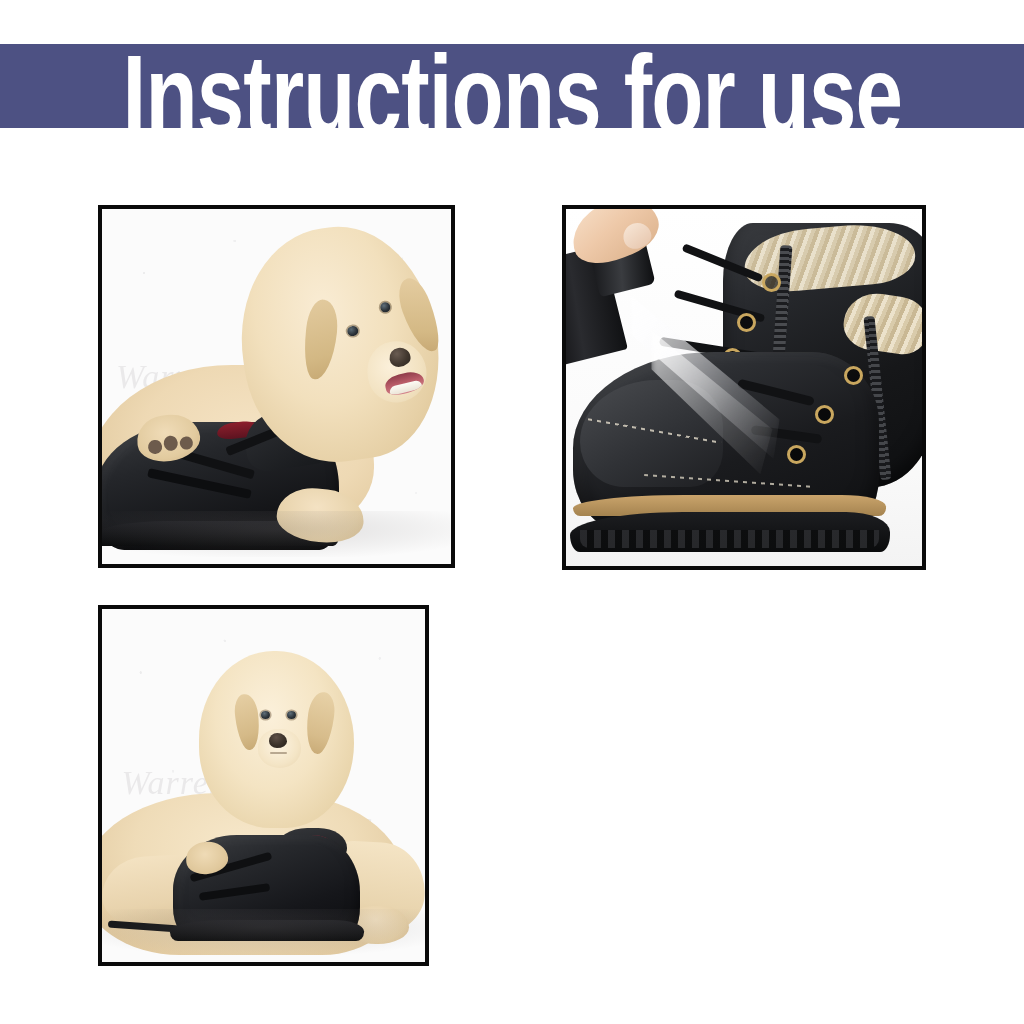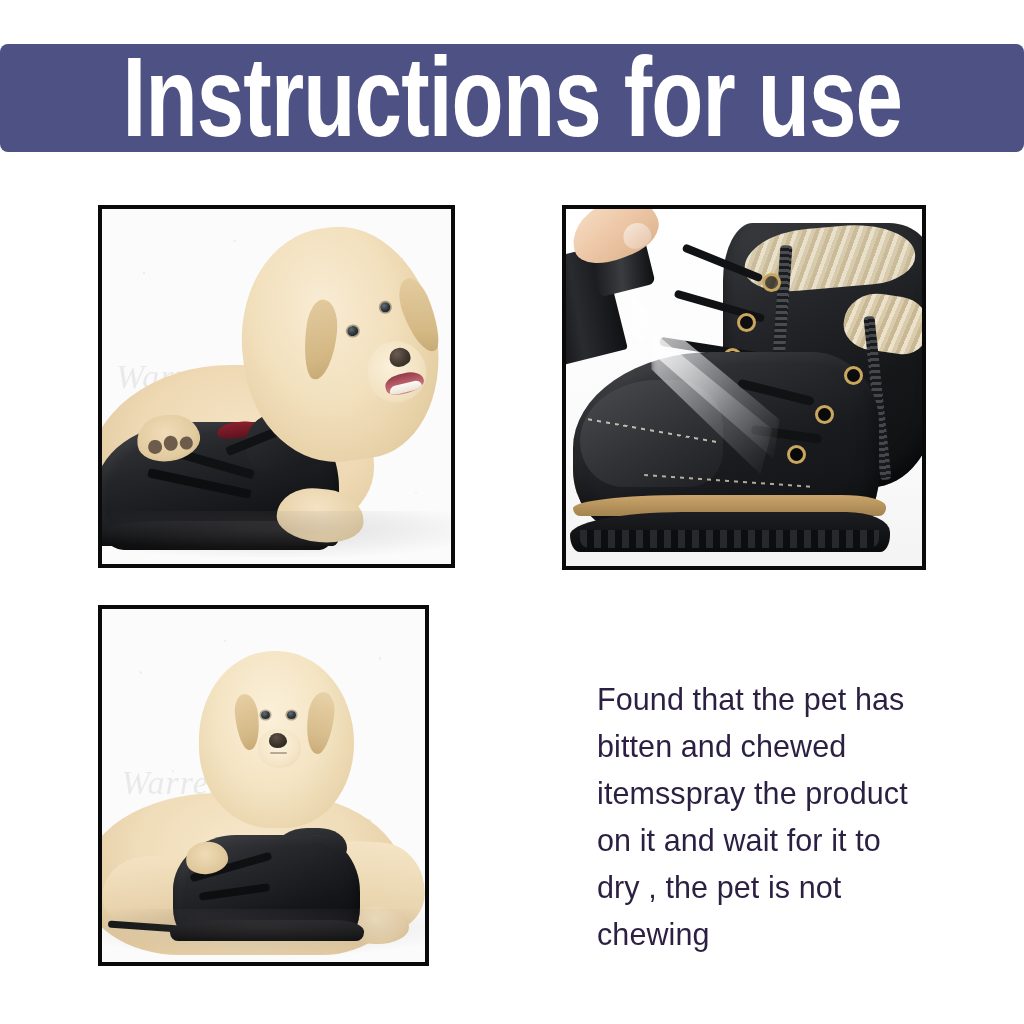--- a/index.html
+++ b/index.html
@@ -22,27 +22,25 @@
     height: 1024px;
     background: #ffffff;
   }
 
   
   .header-band {
     position: absolute;
     left: 0;
     top: 44px;
     width: 1024px;
-    height: 108px;
+    height: 84px;
     background: #4d5183;
     display: flex;
-    align-items: center;
     justify-content: center;
     overflow: hidden;
-    border-radius: 8px;
   }
   .header-title {
     color: #ffffff;
     font-family: "Liberation Sans", sans-serif;
     font-weight: bold;
     font-size: 104px;
     line-height: 104px;
     letter-spacing: -1px;
     transform: scaleX(0.82) scaleY(1.08);
     transform-origin: center center;
@@ -588,15 +586,14 @@
       <div class="p3-lace-1"></div>
       <div class="p3-lace-2"></div>
       <div class="p3-lace-tail"></div>
       <div class="p3-sole"></div>
       <div class="p3-paw-on-shoe"></div>
 
       <div class="floor-shadow"></div>
     </div>
   </div>
 
-  <div class="instruction-text">Found that the pet has bitten and chewed itemsspray the product on it and wait for it to dry , the pet is not chewing</div>
 
 </div>
 
 </body></html>

